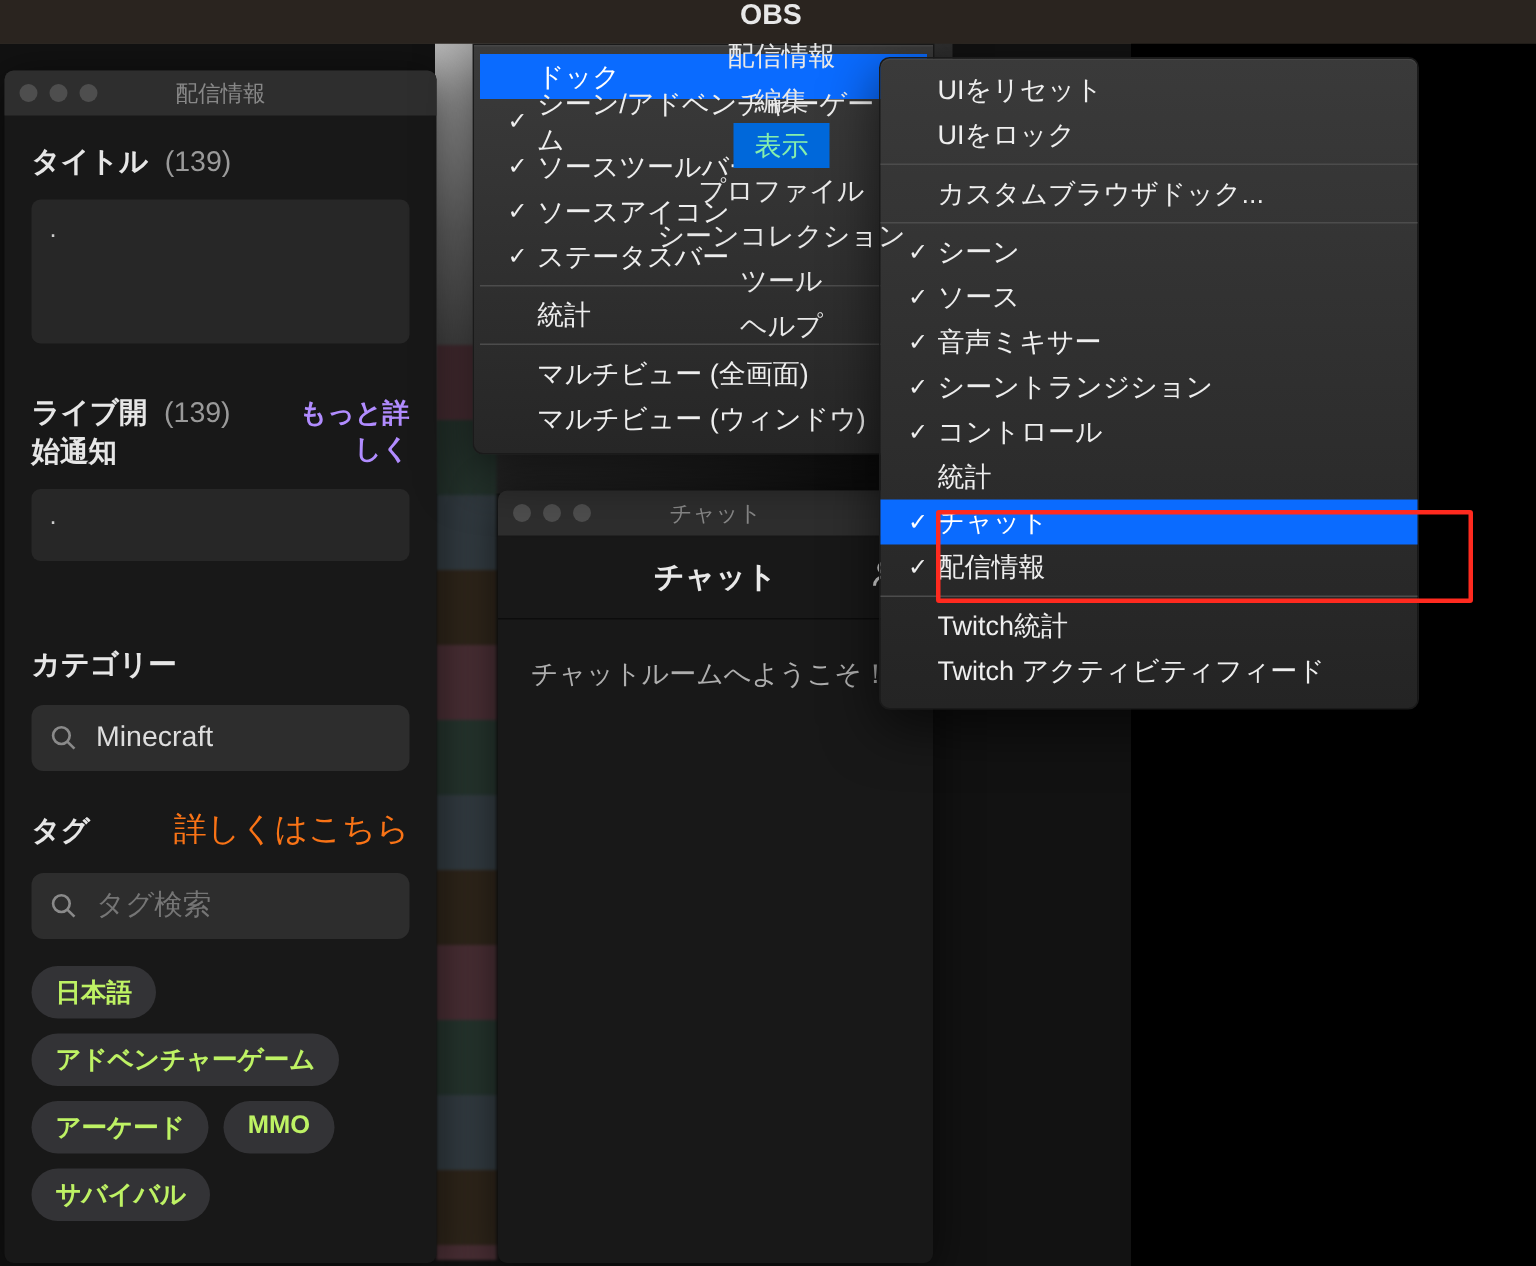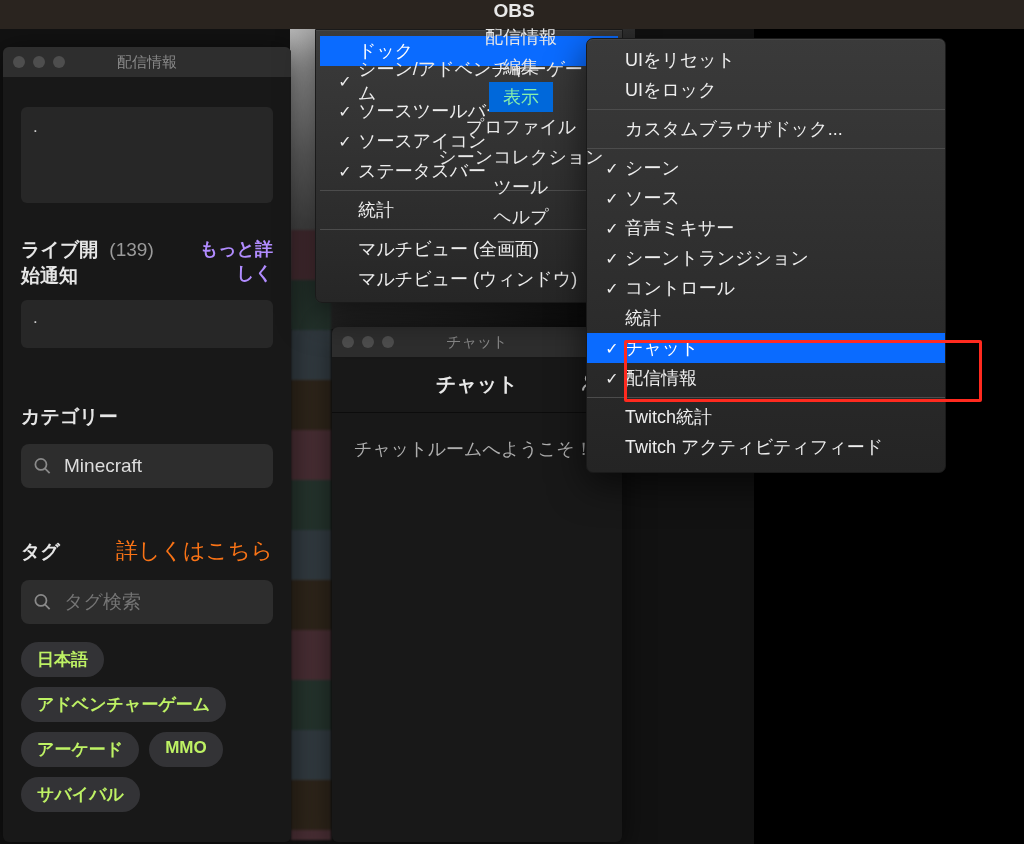--- a/index.html
+++ b/index.html
@@ -132,21 +132,21 @@
     height: 44px;
     display: flex; align-items: center;
     padding: 0 12px;
     gap: 12px;
   }
   .search-box input {
     background: transparent; border: none; outline: none;
     color: #ddd; font-size: 19px; width: 100%;
   }
   .search-box .mag { color: #8a8a8a; }
-  .tag-row { display: flex; align-items: baseline; justify-content: space-between; margin-top: 48px;}
+  .tag-row { display: flex; align-items: baseline; justify-content: space-between; margin-top: 24px;}
   .tag-link { color: #f97316; font-size: 22px; font-weight: 500; font-family: Liberation Mono, monospace;}
   .chip-wrap { margin-top: 18px; display: flex; flex-wrap: wrap; gap: 10px; }
   .chip {
     background: #333336;
     border-radius: 18px;
     padding: 6px 16px;
     font-size: 17px; font-weight: 700;
     color: #bef264;
   }
 
@@ -245,20 +245,24 @@
 <div class="dock-win win-stream">
   <div class="titlebar">
     <div class="traffic">
       <span></span>
       <span></span>
       <span></span>
     </div>
     <div class="title">配信情報</div>
   </div>
   <div class="body">
+    <div>
+      <span class="sec-label">タイトル</span>
+      <span class="sec-count">(139)</span>
+    </div>
     <div class="textarea">
       <span>.</span>
     </div>
 
     <div class="row2">
       <div class="lsmall">
         <span class="sec-label">ライブ開</span>
         <span class="sec-count">(139)</span><br>
         <span class="sec-label">始通知</span>
       </div>

